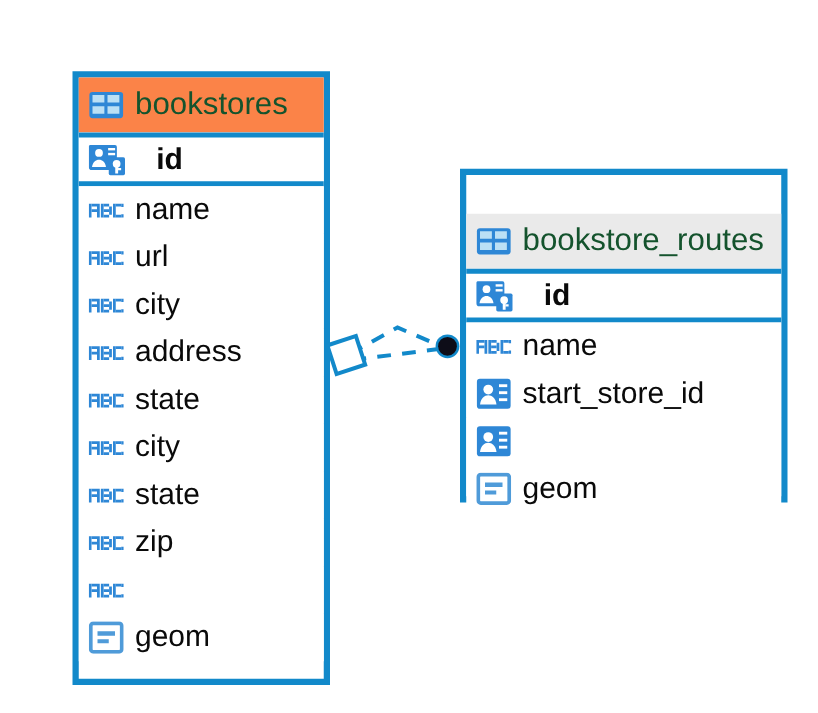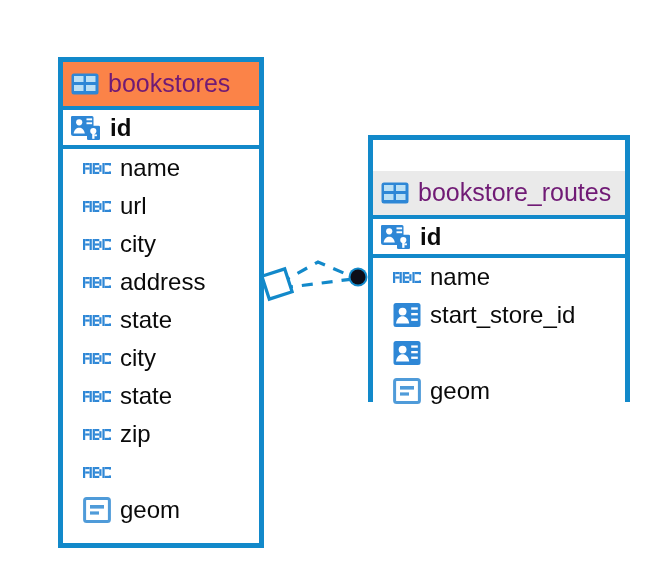--- a/index.html
+++ b/index.html
@@ -38,47 +38,47 @@
     gap: 9px;
     padding: 4px 8px 5px 8px;
     height: 44px;
     flex: 0 0 auto;
   }
   .entity-header.accent { background: #FB8348; }
   .entity-header.plain  { background: #EAEAEA; margin-top: 31px; }
 
   .entity-title {
     font-size: 25px;
-    color: #701a75;
+    color: #14532d;
     line-height: 1;
     white-space: nowrap;
   }
 
   .pk-row {
     box-sizing: border-box;
     display: flex;
     align-items: center;
-    gap: 9px;
+    gap: 24px;
     padding: 4px 8px;
     height: 43px;
     border-top: 4px solid #1289CA;
     border-bottom: 4px solid #1289CA;
     background: #ffffff;
     flex: 0 0 auto;
   }
   .pk-row .field-label {
     font-weight: bold;
   }
 
   .field-row {
     box-sizing: border-box;
     display: flex;
     align-items: center;
     gap: 9px;
-    padding: 0 20px;
+    padding: 0 8px;
     height: 38px;
     background: #ffffff;
     flex: 0 0 auto;
   }
 
   .field-label {
     font-size: 24px;
     color: #0A0A0A;
     line-height: 1;
     white-space: nowrap;

